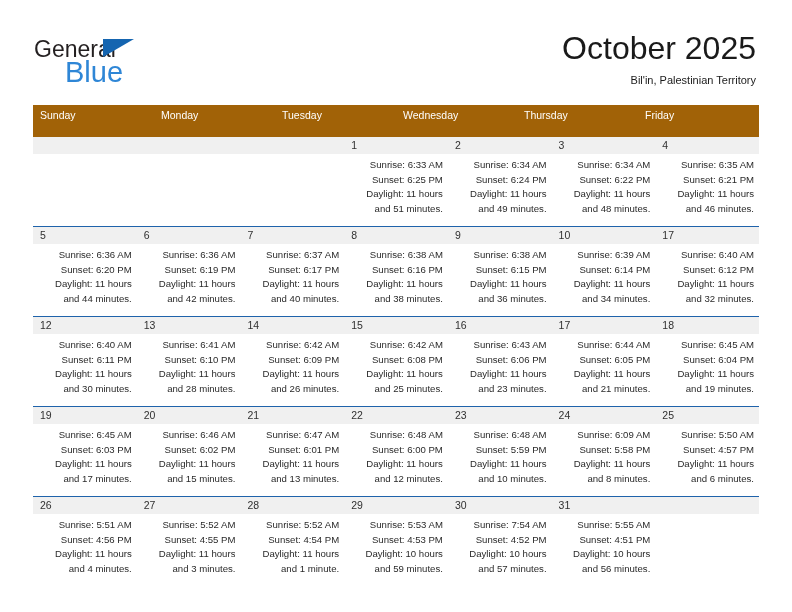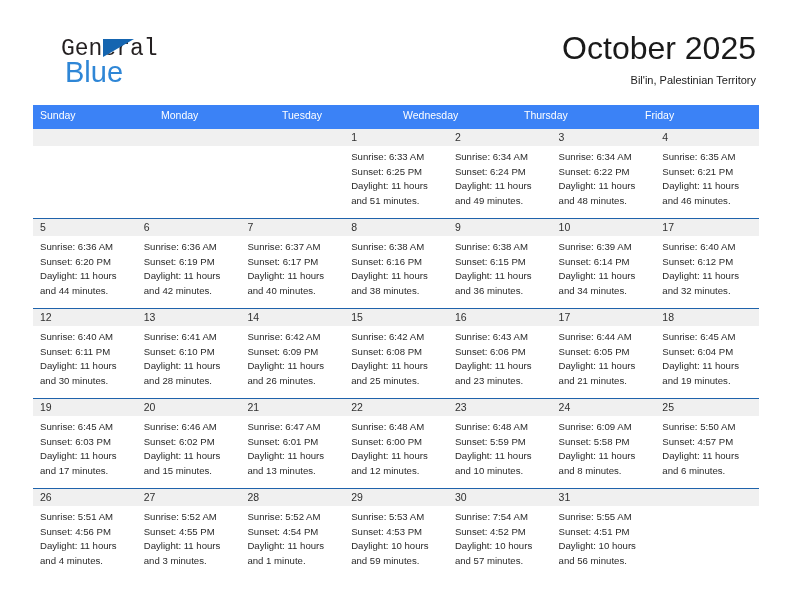--- a/index.html
+++ b/index.html
@@ -37,22 +37,21 @@
     width: 230px;
     height: 52px;
   }
   .brand-general {
     position: absolute;
     left: 0;
     top: 0;
     font-size: 23px;
     letter-spacing: 0px;
     color: #231f20;
-    font-family: Liberation Mono, monospace;
-    margin-left: 27px;
+    font-family: Liberation Sans, sans-serif;
   }
   .brand-triangle {
     position: absolute;
     left: 69px;
     top: 3px;
     width: 0;
     height: 0;
     border-left: 31px solid #1565b0;
     border-bottom: 18px solid transparent;
   }
@@ -89,22 +88,22 @@
   
   .calendar {
     position: absolute;
     left: 33px;
     top: 105px;
     width: 726px;
   }
   .weekday-row {
     display: flex;
     width: 726px;
-    height: 24px;
-    background: #3b82f6;
+    height: 32px;
+    background: #a16207;
   }
   .weekday {
     flex: 1 1 0;
     box-sizing: border-box;
     padding-left: 7px;
     font-size: 10.5px;
     color: #ffffff;
     line-height: 20px;
     white-space: nowrap;
     overflow: hidden;
@@ -134,20 +133,21 @@
     color: #303030;
     line-height: 17px;
     padding-left: 7px;
     white-space: nowrap;
   }
   .day-cell.empty .day-number {
     background: #f0f0f0;
   }
   .day-lines {
     padding: 4px 5px 0 7px;
+    text-align: right;
   }
   .day-line {
     font-size: 9.6px;
     line-height: 14.6px;
     color: #2a2a2a;
     white-space: nowrap;
     overflow: hidden;
   }
 </style>
 </head>

